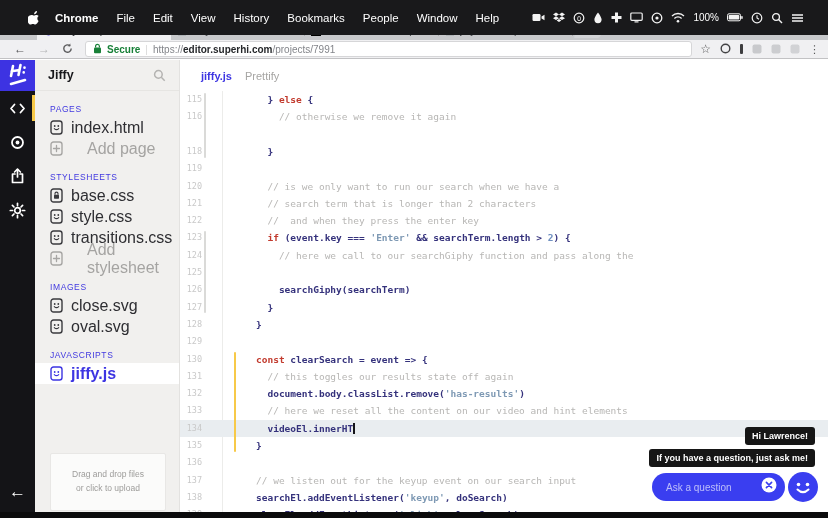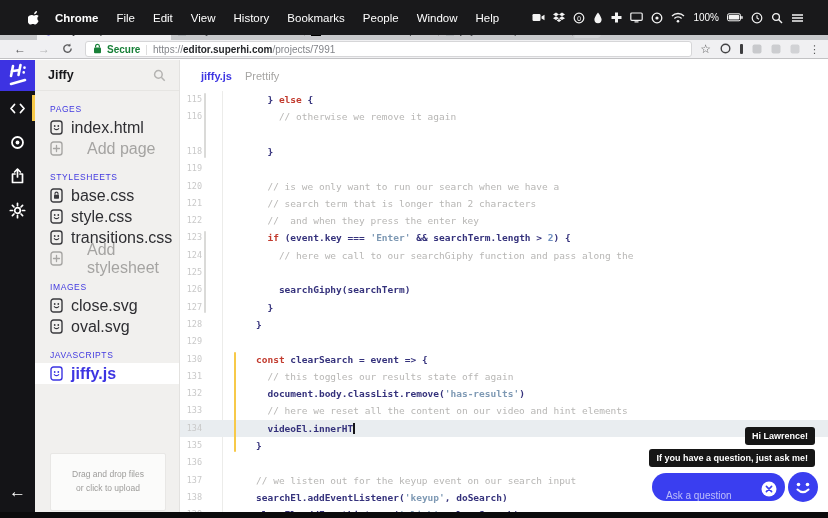--- a/index.html
+++ b/index.html
@@ -85,21 +85,21 @@
   .sc{color:#b7b6b4;}
   .sn{color:#6f8fc0;font-weight:bold;}
   .sp{color:#444;}
   .guide{position:absolute;width:2px;border-radius:1px;}
   #cursor{display:inline-block;width:1.5px;height:11px;background:#15151a;vertical-align:-2px;}
   
   .tip{position:absolute;background:#161616;color:#fff;font-size:9px;font-weight:bold;
        padding:4px 7px;border-radius:3px;white-space:nowrap;z-index:45;}
   #tip1{right:13px;top:427px;} #tip2{right:13px;top:449px;}
   #chat-pill{position:absolute;right:43px;top:473px;width:133px;height:28px;background:#3a3ef0;
-             border-radius:14px;display:flex;align-items:flex-end;padding:0 8px 0 14px;box-sizing:border-box;z-index:45;}
+             border-radius:14px;display:flex;align-items:center;padding:0 8px 0 14px;box-sizing:border-box;z-index:45;}
   #chat-placeholder{flex:1;color:rgba(255,255,255,.65);font-size:10px;}
   #chat-smiley{position:absolute;right:10px;top:472px;width:30px;height:30px;z-index:45;}
   
   #bottom-bar{position:absolute;left:0;right:0;bottom:0;height:6px;background:#0b0b0c;z-index:48;}
 </style>
 </head>
 <body>
 
 <div id="menubar">
   <span id="apple">

